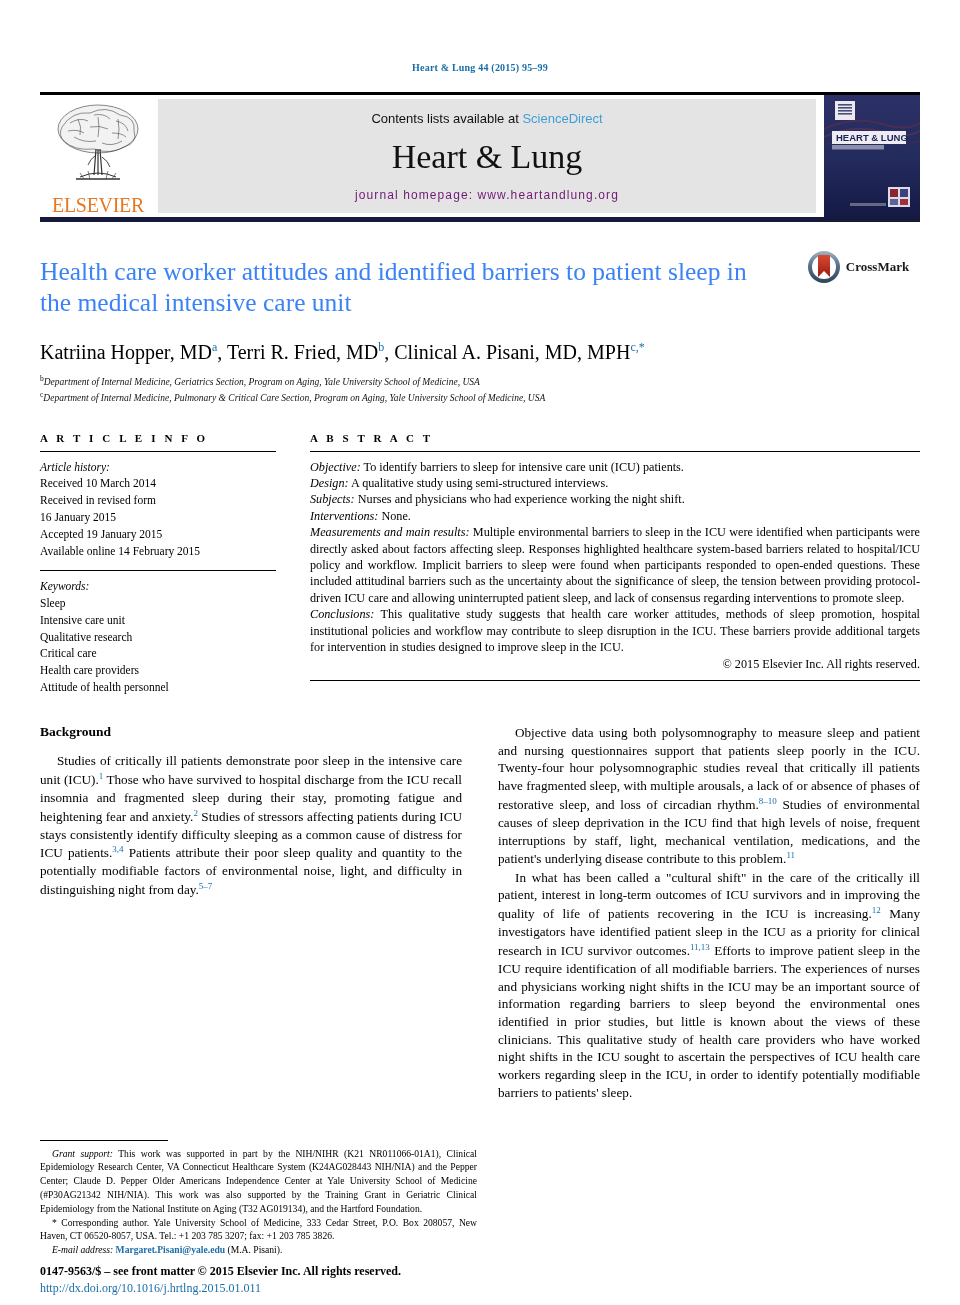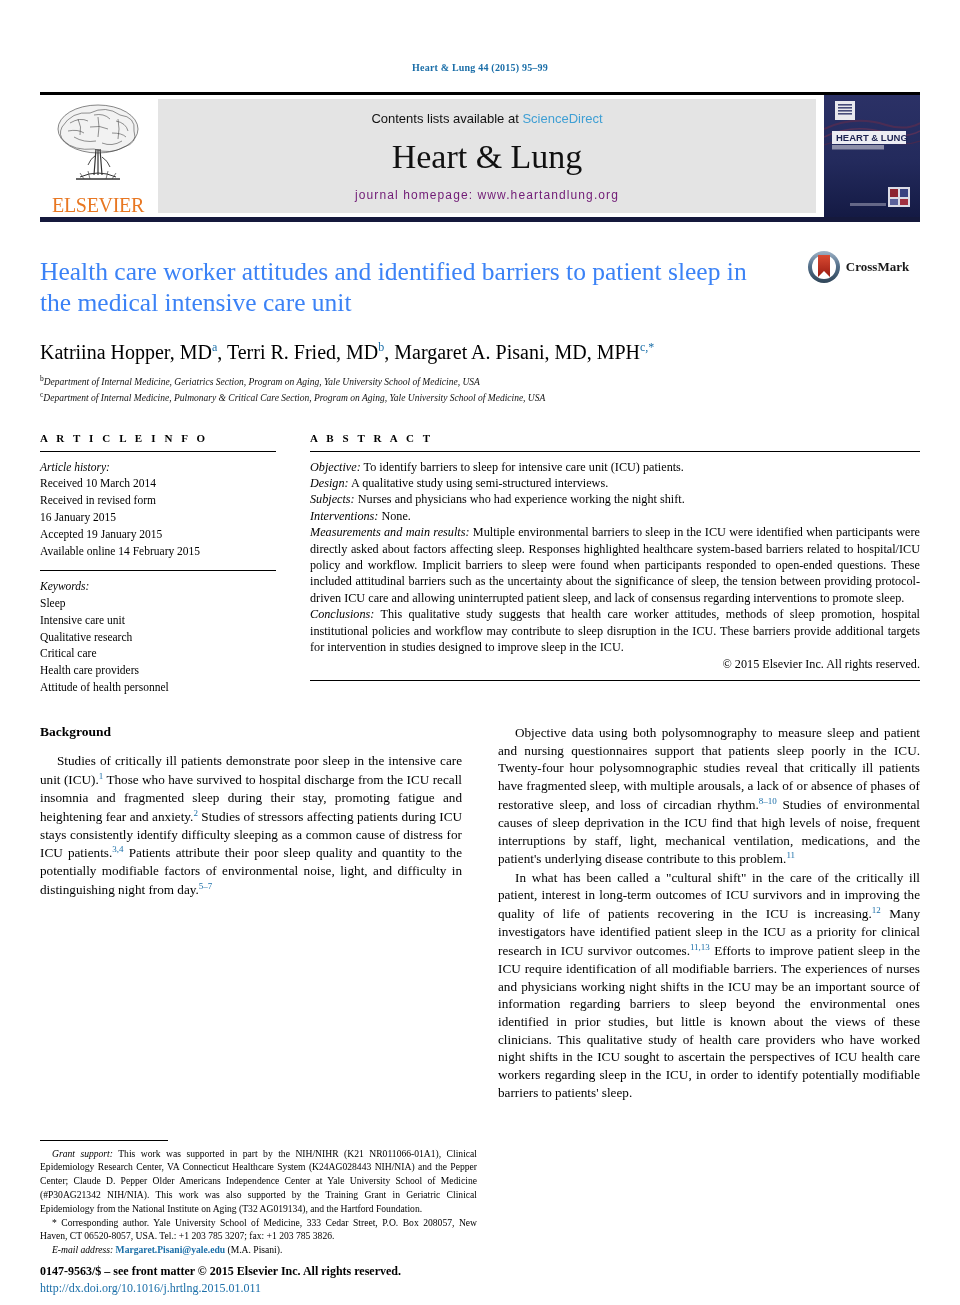--- a/index.html
+++ b/index.html
@@ -338,21 +338,21 @@
             </linearGradient>
           </defs>
           <circle cx="17" cy="17" r="16" fill="url(#cmg)"></circle>
           <circle cx="17" cy="17" r="12" fill="#ffffff"></circle>
           <path d="M11 5 H23 V27 L17 21 L11 27 Z" fill="url(#cmr)"></path>
         </svg>
         <span class="crossmark-label">CrossMark</span>
       </div>
     </div>
 
-    <div class="authors"><span>Katriina Hopper, MD</span><sup>a</sup>, <span>Terri R. Fried, MD</span><sup>b</sup>, <span>Margaret A. Pisani, MD, MPH</span><sup>c,*</sup></div>
+    <div class="authors"><span>Katriina Hopper, MD</span><sup>a</sup>, <span>Terri R. Fried, MD</span><sup>b</sup>, <span>Clinical A. Pisani, MD, MPH</span><sup>c,*</sup></div>
     <div class="affils">
         <div class="affil"><sup>b</sup>Department of Internal Medicine, Geriatrics Section, Program on Aging, Yale University School of Medicine, USA</div>
         <div class="affil"><sup>c</sup>Department of Internal Medicine, Pulmonary &amp; Critical Care Section, Program on Aging, Yale University School of Medicine, USA</div>
       </div>
   </div>
 
   <div class="info-abstract">
 
     <div class="col-info">
       <div class="sec-head">A R T I C L E  I N F O</div>

